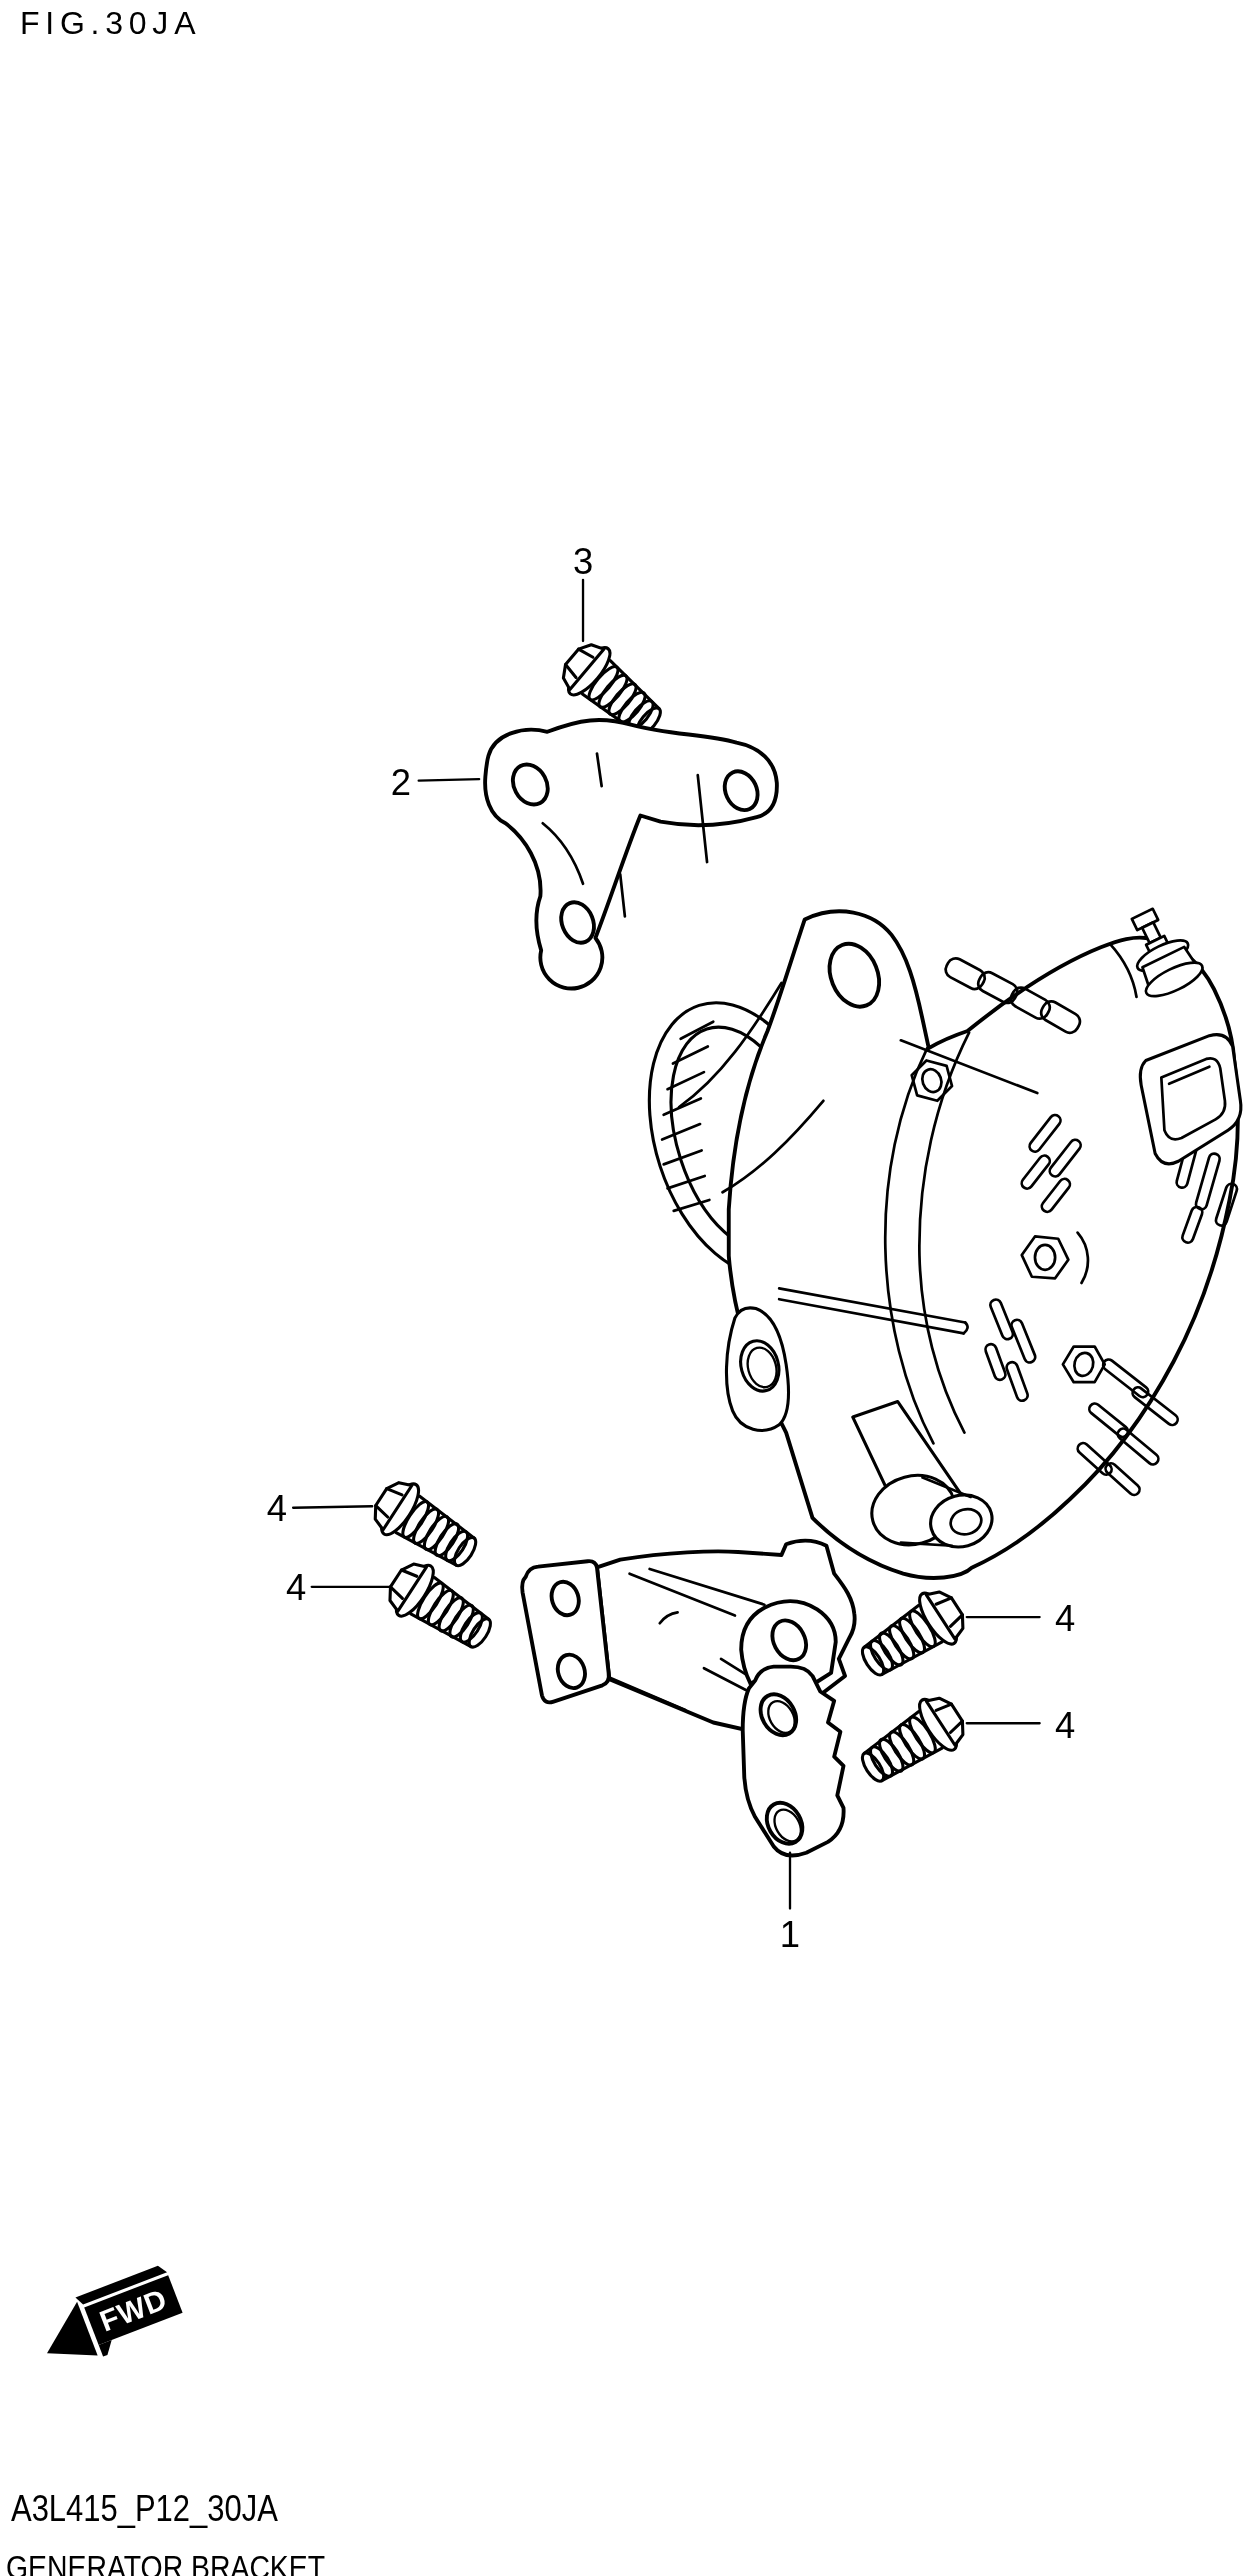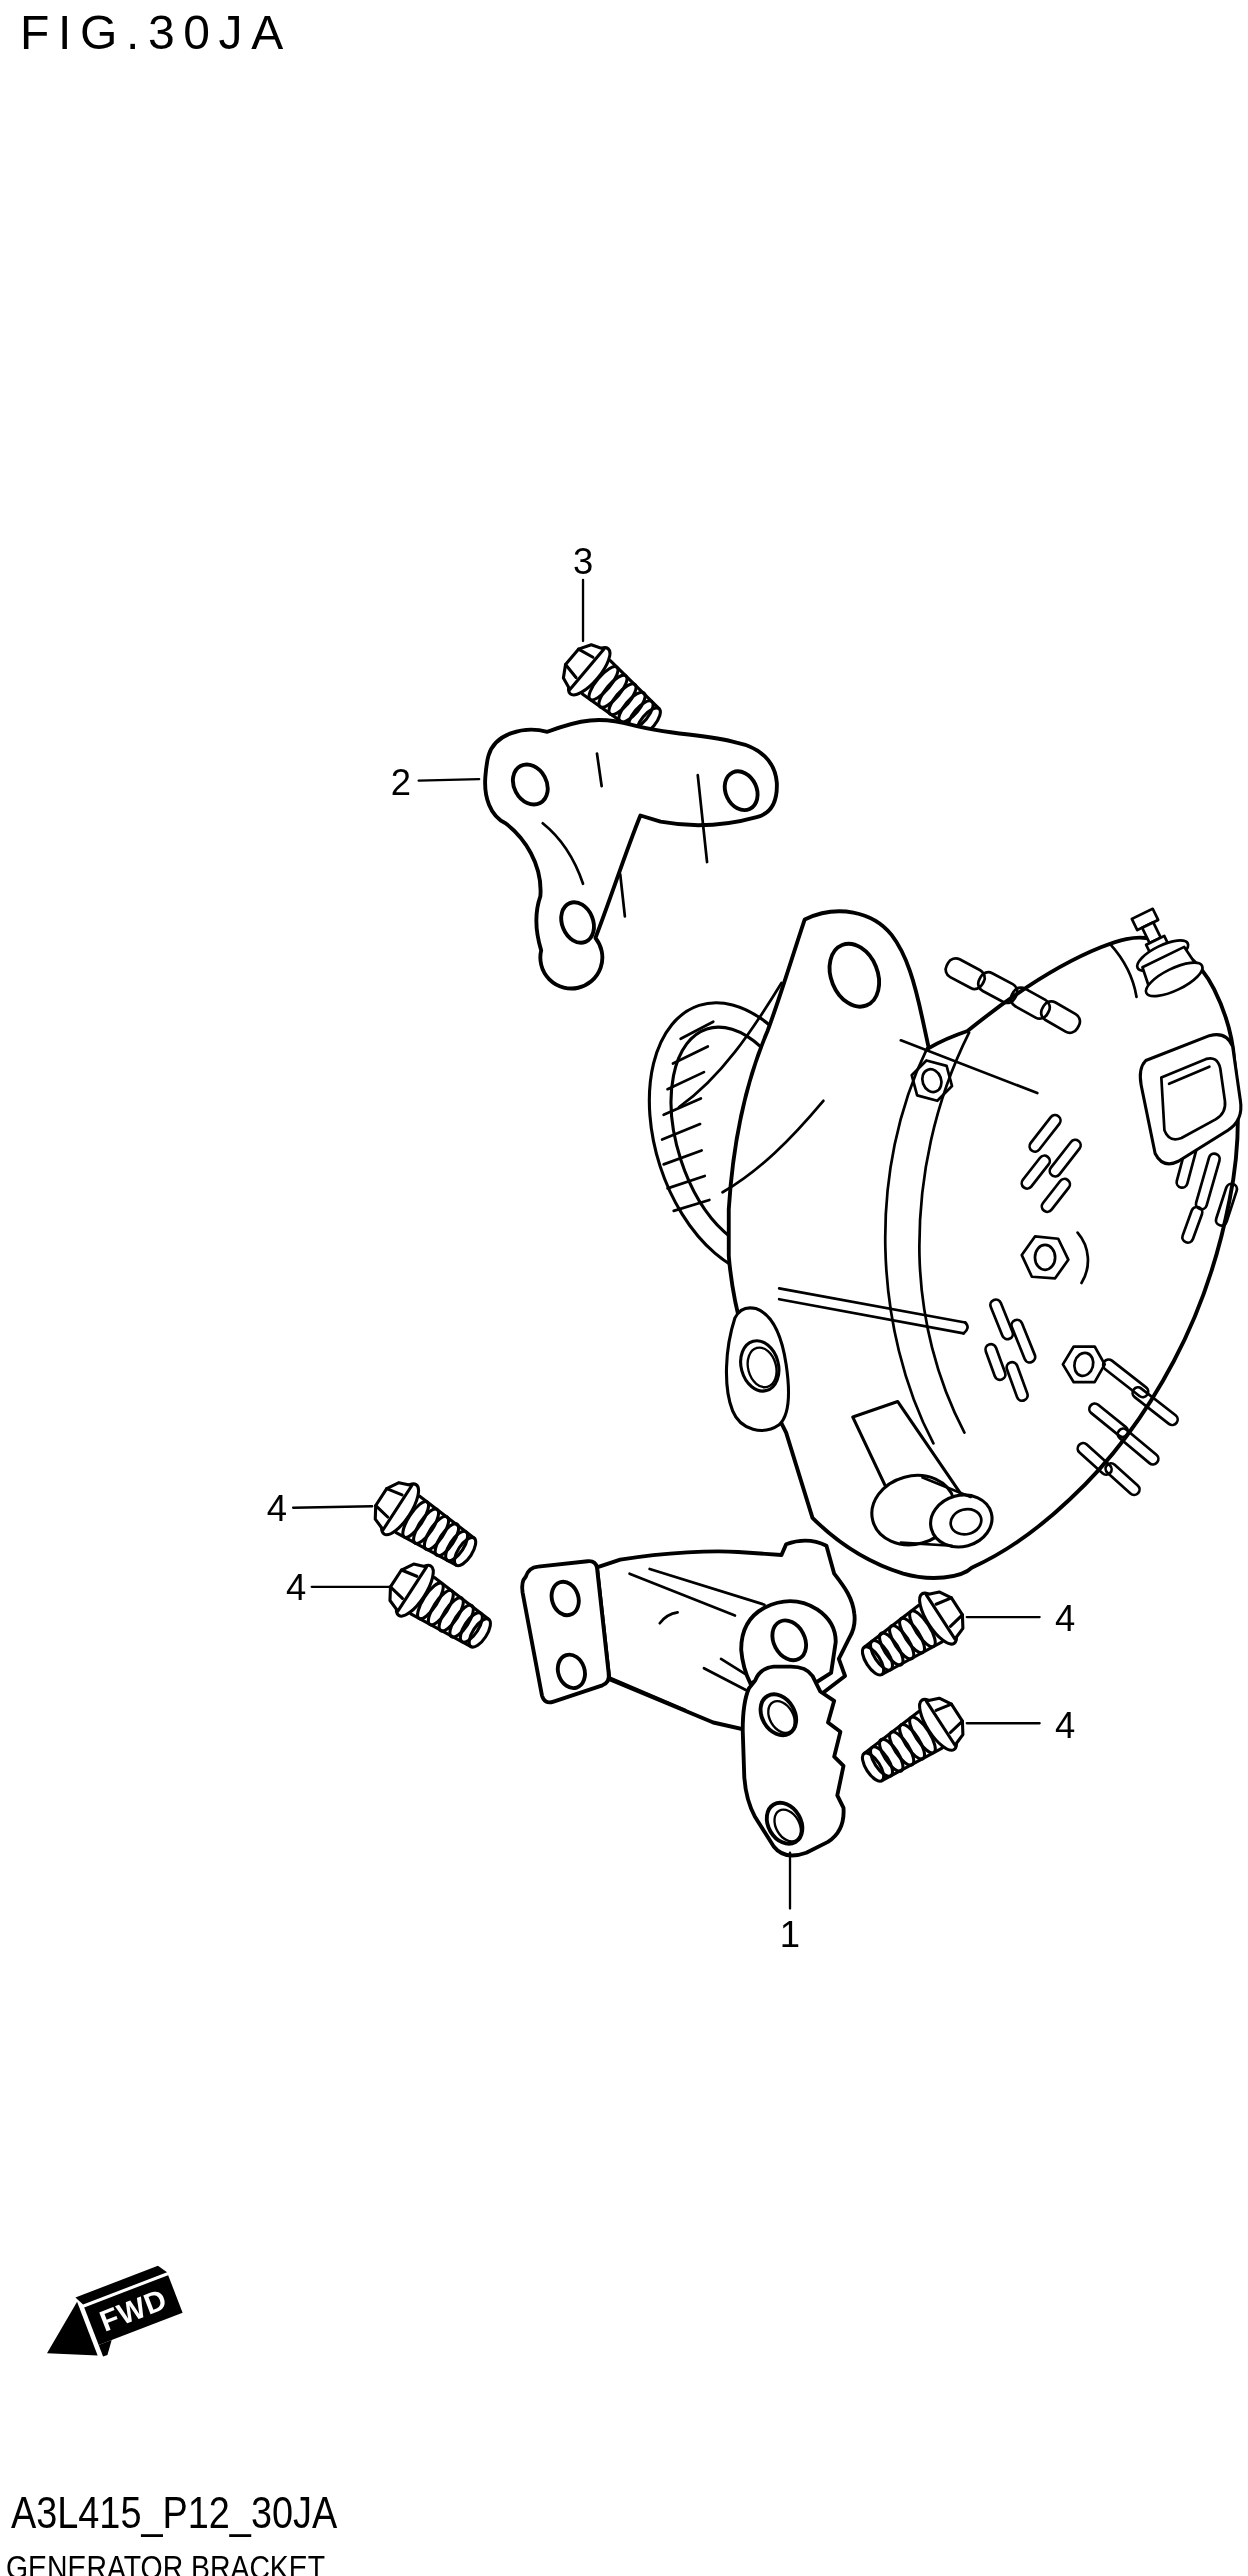--- a/index.html
+++ b/index.html
@@ -1,24 +1,24 @@
 <!DOCTYPE html>
 <html style="font-size:12.4px"><head>
 <meta charset="utf-8">
 <style>
   html,body{margin:0;padding:0;background:#fff;}
   .stage{
     position:relative;width:1249px;height:2576px;background:#fff;
     overflow:hidden;font-family:"Liberation Sans",sans-serif;color:#000;
   }
   .fig-title{
-    position:absolute;left:20px;top:4.7px;font-size:48px;font-weight:500;
+    position:absolute;left:20px;top:4.7px;font-size:32px;font-weight:500;
     letter-spacing:0.18em;white-space:nowrap;
   }
-  .footer-code{position:absolute;left:11px;top:2488px;font-size:44px;}
+  .footer-code{position:absolute;left:11px;top:2488px;font-size:36px;}
   .footer-caption{position:absolute;left:6.2px;top:2549px;font-size:33px;}
   .cond{display:inline-block;transform:scaleX(0.86);transform-origin:left center;white-space:nowrap;}
   svg.drawing{position:absolute;left:0;top:0;}
   .callout{font-size:47px;fill:#000;}
 </style>
 </head>
 <body>
 
 <div class="stage">
 

